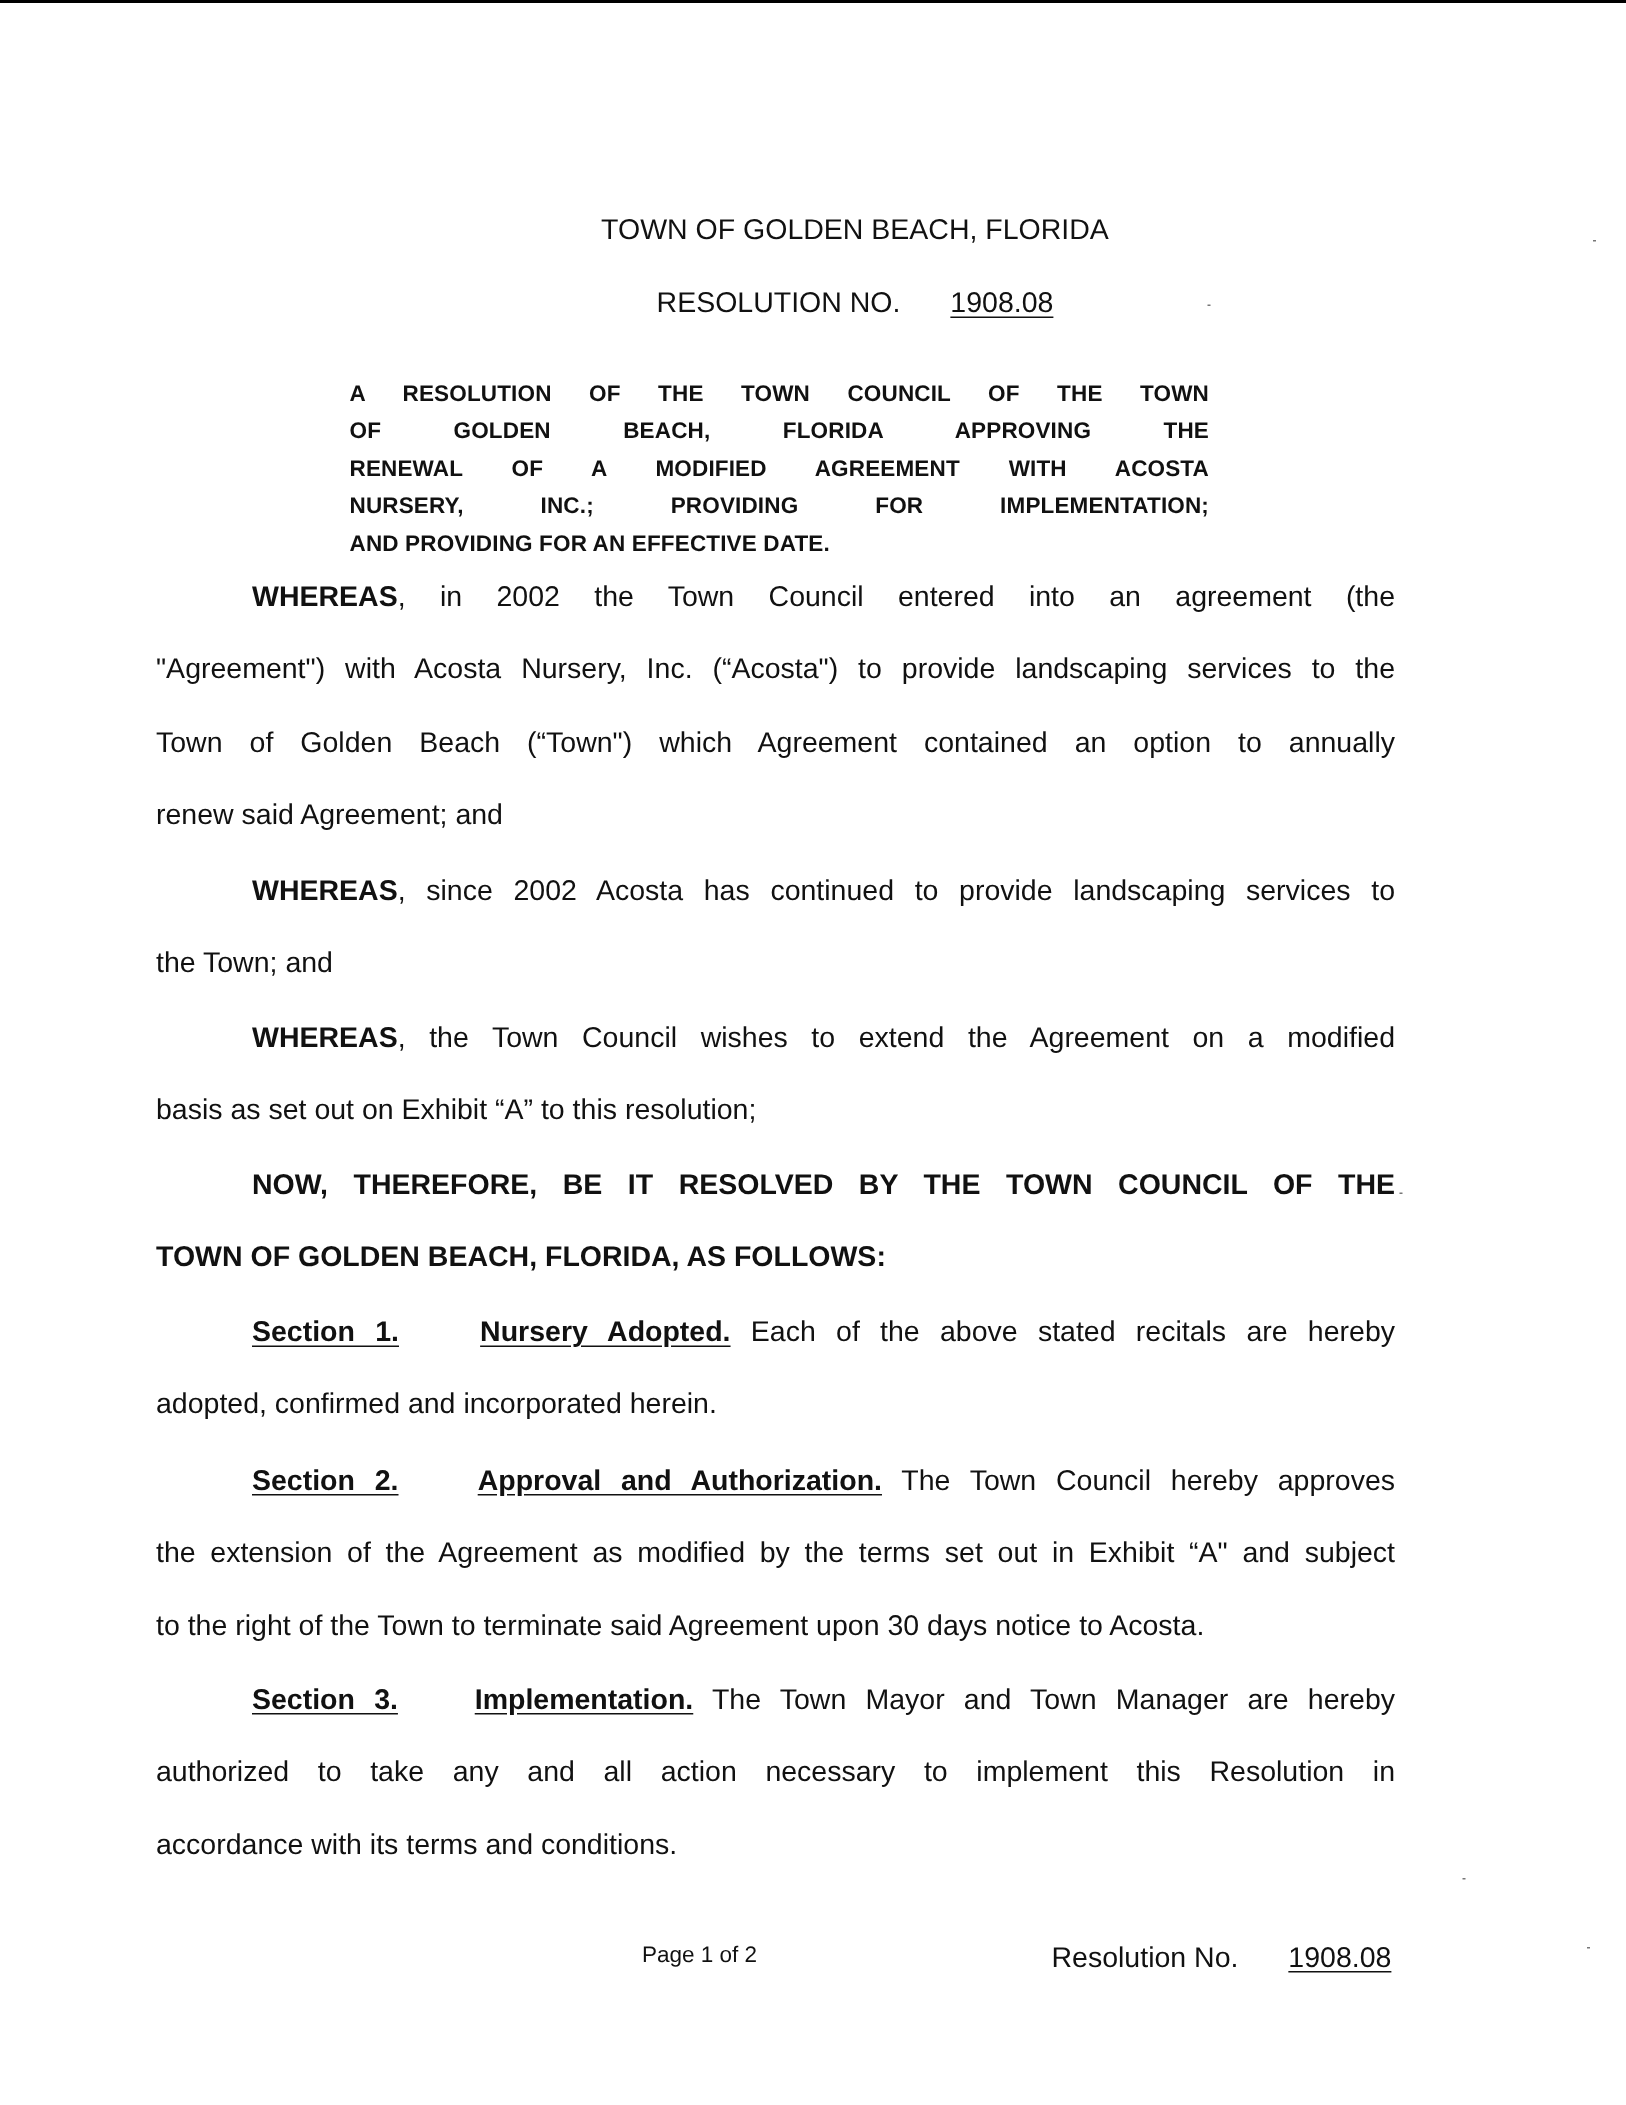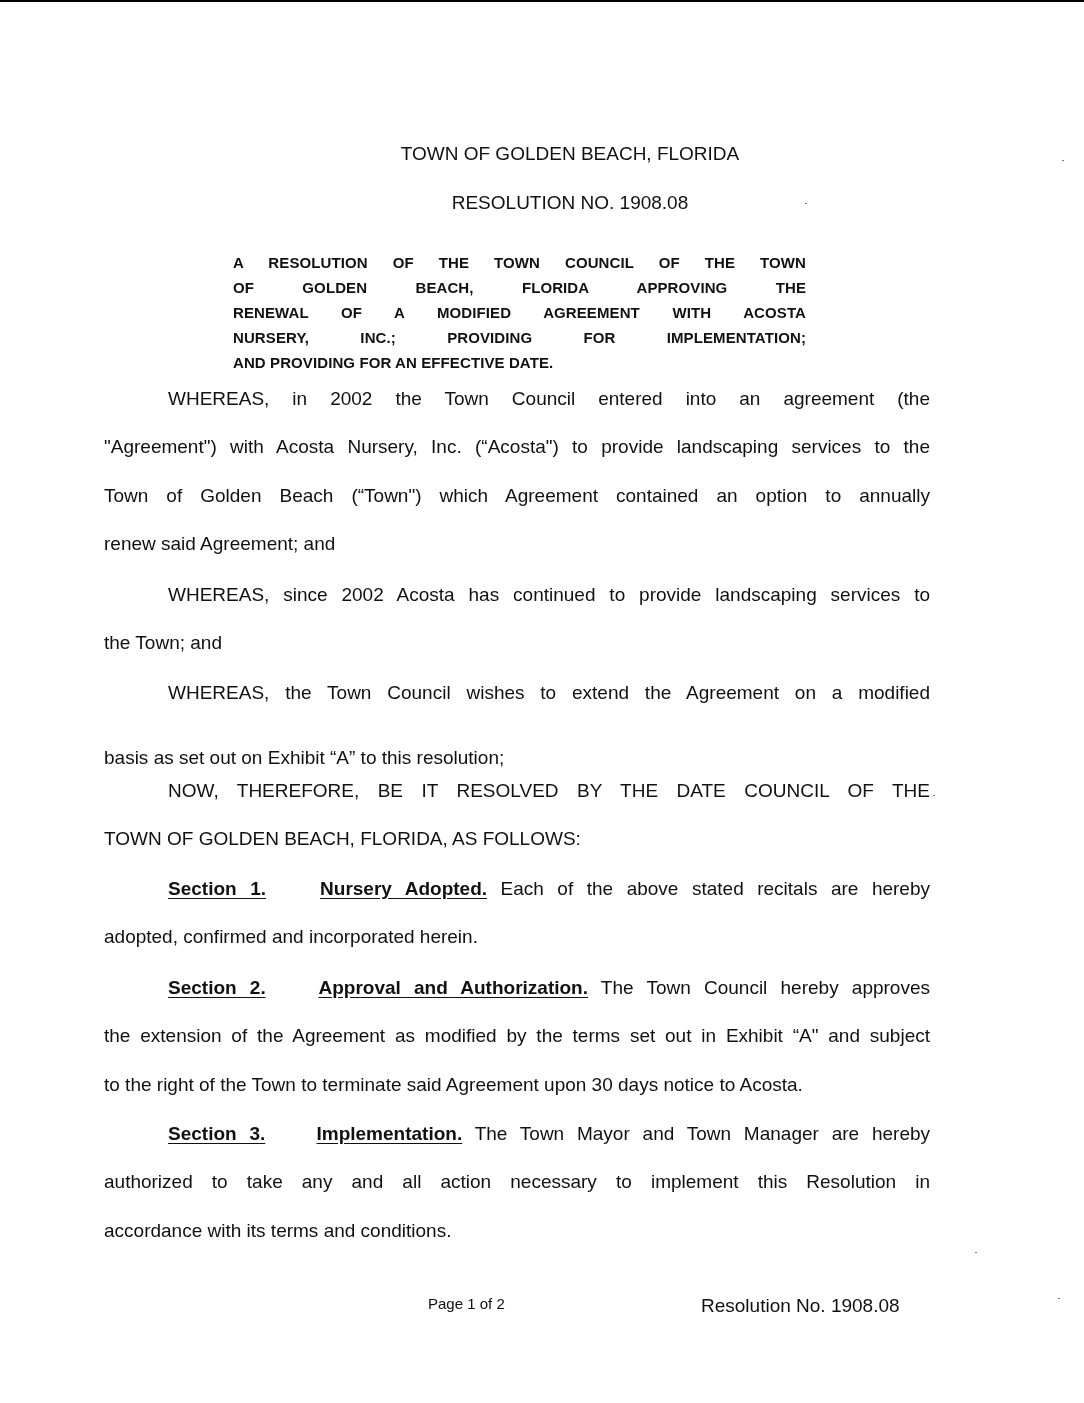--- a/index.html
+++ b/index.html
@@ -5,33 +5,33 @@
     html, body { margin: 0; padding: 0; background: #ffffff; }
     body {
       width: 1084px; height: 1403px; position: relative; overflow: hidden;
       font-family: "Liberation Sans", sans-serif; color: #111111;
     }
     .top-rule { position: absolute; left: 0; top: 0; width: 1084px; height: 2px; background: #000; }
     .abs { position: absolute; white-space: nowrap; }
     .center { left: 0; width: 1084px; text-align: center; padding-left: 28px; }
     .title { top: 143px; font-size: 19px; }
     .resno { top: 192px; font-size: 19px; }
-    .u { text-underline-offset: 3px; }
+    .u { text-decoration: underline; text-underline-offset: 3px; margin-left: 28px; }
     .abstract {
       position: absolute; left: 233px; top: 250px; width: 573px;
       font-size: 15px; font-weight: bold; line-height: 25px;
       text-align: justify; text-align-last: left; letter-spacing: 0.1px;
     }
     .abstract .jl { display: block; text-align: justify; text-align-last: justify; }
     .abstract .ll { display: block; text-align: right; }
     .para { position: absolute; left: 104px; width: 826px; font-size: 19px; }
     .line { position: absolute; left: 0; width: 826px; height: 24px; white-space: nowrap; }
     .line.just { text-align: justify; text-align-last: justify; }
     .line.ind { left: 64px; width: 762px; }
-    .b { font-weight: normal; }
+    .b { font-weight: bold; }
     .hdr { font-weight: bold; text-decoration: underline; text-underline-offset: 3px; margin-top: 14px; }
     .footer-page { top: 1295px; left: 428px; font-size: 15px; }
     .footer-res { top: 1295px; left: 701px; font-size: 19px; }
     .speck { position: absolute; background: #777; width: 2px; height: 1px; }
   </style>
 </head>
 <body>
 
 <div class="top-rule"></div>
 
@@ -56,25 +56,25 @@
   <div class="line" style="top:145px;">renew said Agreement; and</div>
 </div>
 
 <div class="para" style="top:584px;">
   <div class="line ind just" style="top:0;"><span class="b">WHEREAS</span><span>, since 2002 Acosta has continued to provide landscaping services to</span></div>
   <div class="line" style="top:48px;">the Town; and</div>
 </div>
 
 <div class="para" style="top:682px;">
   <div class="line ind just" style="top:0;"><span class="b">WHEREAS</span><span>, the Town Council wishes to extend the Agreement on a modified</span></div>
-  <div class="line" style="top:48px;margin-top:17px;">basis as set out on Exhibit “A” to this resolution;</div>
+  <div class="line" style="top:48px;">basis as set out on Exhibit “A” to this resolution;</div>
 </div>
 
 <div class="para" style="top:780px;">
-  <div class="line ind just b" style="top:0;">NOW, THEREFORE, BE IT RESOLVED BY THE DATE COUNCIL OF THE</div>
+  <div class="line ind just b" style="top:0;">NOW, THEREFORE, BE IT RESOLVED BY THE TOWN COUNCIL OF THE</div>
   <div class="line b" style="top:48px;">TOWN OF GOLDEN BEACH, FLORIDA, AS FOLLOWS:</div>
 </div>
 
 <div class="para" style="top:878px;">
   <div class="line ind just" style="top:0;"><span class="hdr">Section 1.</span>&nbsp;&nbsp;&nbsp;&nbsp;<span class="hdr">Nursery Adopted.</span><span> Each of the above stated recitals are hereby</span></div>
   <div class="line" style="top:48px;">adopted, confirmed and incorporated herein.</div>
 </div>
 
 <div class="para" style="top:977px;">
   <div class="line ind just" style="top:0;"><span class="hdr">Section 2.</span>&nbsp;&nbsp;&nbsp;&nbsp;<span class="hdr">Approval and Authorization.</span><span> The Town Council hereby approves</span></div>

